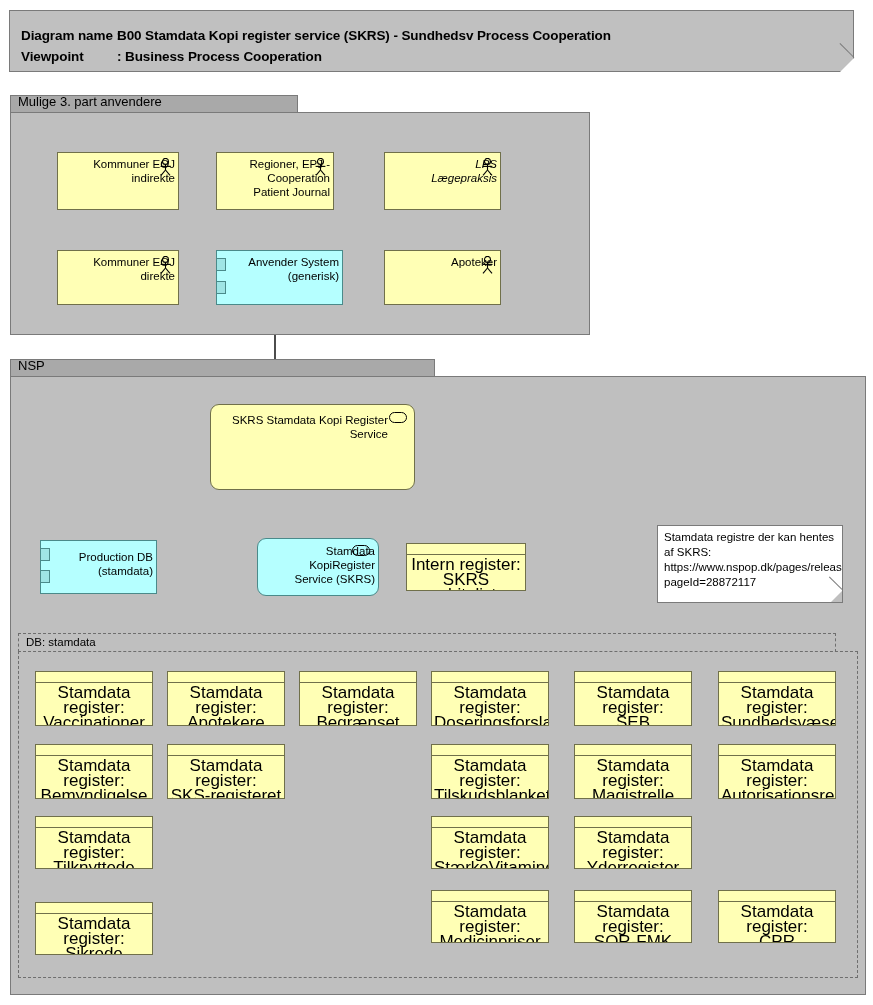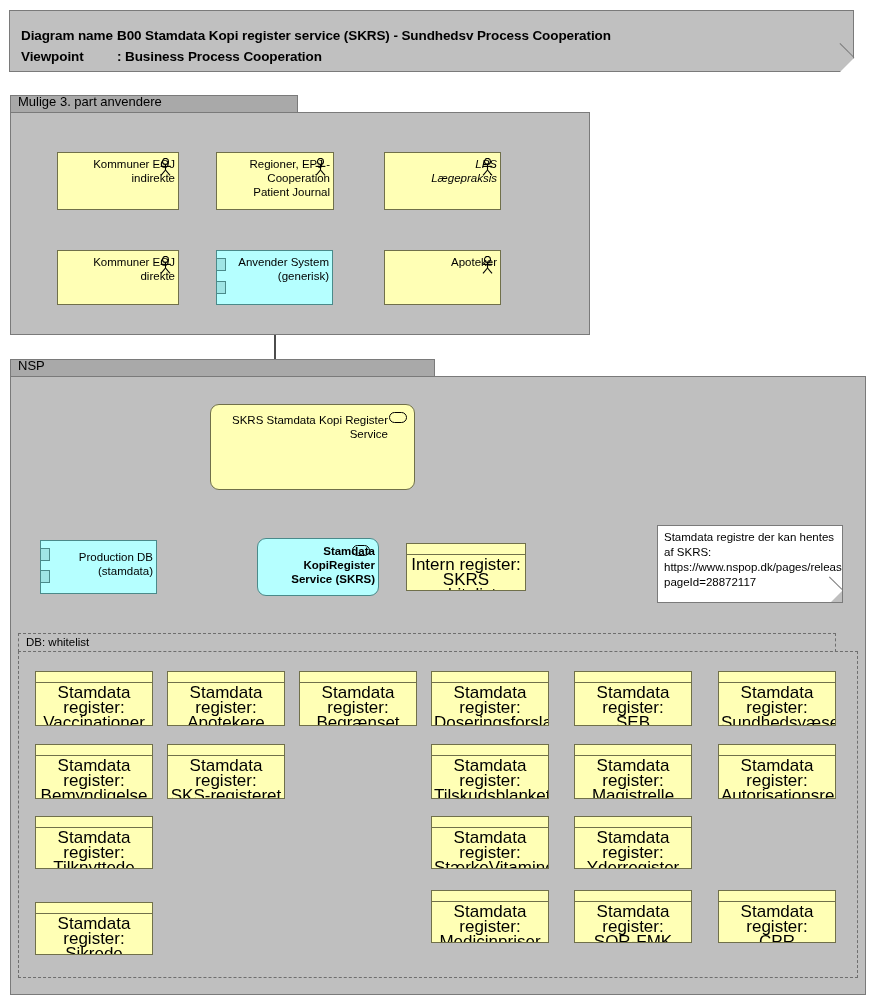--- a/index.html
+++ b/index.html
@@ -323,21 +323,21 @@
     <div class="label">Apoteker</div>
     <svg class="actor-icon" viewBox="0 0 13 18" xmlns="http://www.w3.org/2000/svg">
       <circle cx="6.5" cy="3.4" r="3" fill="none" stroke="#000" stroke-width="1.1"></circle>
       <line x1="6.5" y1="6.6" x2="6.5" y2="12" stroke="#000" stroke-width="1.1"></line>
       <line x1="1.6" y1="8.4" x2="11.4" y2="8.4" stroke="#000" stroke-width="1.1"></line>
       <line x1="6.5" y1="12" x2="2" y2="17.4" stroke="#000" stroke-width="1.1"></line>
       <line x1="6.5" y1="12" x2="11" y2="17.4" stroke="#000" stroke-width="1.1"></line>
     </svg>
   </div>
 
-  <div class="el cyan" style="left:216px; top:250px; width:117px; height:55px;">
+  <div class="el cyan" style="left:216px; top:250px; width:127px; height:55px;">
     <div class="label">Anvender System
 (generisk)</div>
     <div class="comp-nub" style="top:7px;"></div>
     <div class="comp-nub" style="top:30px;"></div>
   </div>
 
   <div class="group" style="left:10px; top:359px; width:856px; height:636px;">
     <div class="tab" style="width:425px;"></div>
     <div class="tab-label">NSP</div>
     <div class="body"></div>
@@ -349,42 +349,42 @@
     <div class="service-icon"></div>
   </div>
 
   <div class="el cyan" style="left:40px; top:540px; width:117px; height:54px;">
     <div class="label" style="top:9px;left:10px;">Production DB
 (stamdata)</div>
     <div class="comp-nub" style="top:7px;"></div>
     <div class="comp-nub" style="top:29px;"></div>
   </div>
 
-  <div class="el cyan rounded" style="left:213px; top:538px; width:122px; height:58px;font-weight:bold;">
+  <div class="el cyan rounded" style="left:213px; top:538px; width:122px; height:58px;">
     <div class="label" style="top:5px;">Stamdata
 KopiRegister
 Service (SKRS)</div>
     <div class="service-icon" style="top:6px;right:8px;"></div>
   </div>
 
   <div class="reg" style="left:406px; top:543px; width:120px; height:48px;">
     <div class="strip"></div>
     <div class="txt">Intern register: SKRS
 whitelist</div>
   </div>
 
   <div class="note" style="left:657px; top:525px; width:186px; height:78px;">
     <div class="ntxt">Stamdata registre der kan hentes af SKRS: https://www.nspop.dk/pages/releaseview.action?pageId=28872117</div>
     <div class="nfold"></div>
     <div class="nfold-line"></div>
   </div>
 
   <div class="group-dashed" style="left:18px; top:633px; width:840px; height:345px;">
     <div class="tab" style="width:818px;"></div>
-    <div class="tab-label">DB: whitelist</div>
+    <div class="tab-label">DB: stamdata</div>
     <div class="body"></div>
   </div>
 
   <div class="reg" style="left:35px; top:671px; width:118px; height:55px;">
     <div class="strip"></div>
     <div class="txt">Stamdata register:
 Vaccinationer (DDV)</div>
   </div>
   <div class="reg" style="left:167px; top:671px; width:118px; height:55px;">
     <div class="strip"></div>

